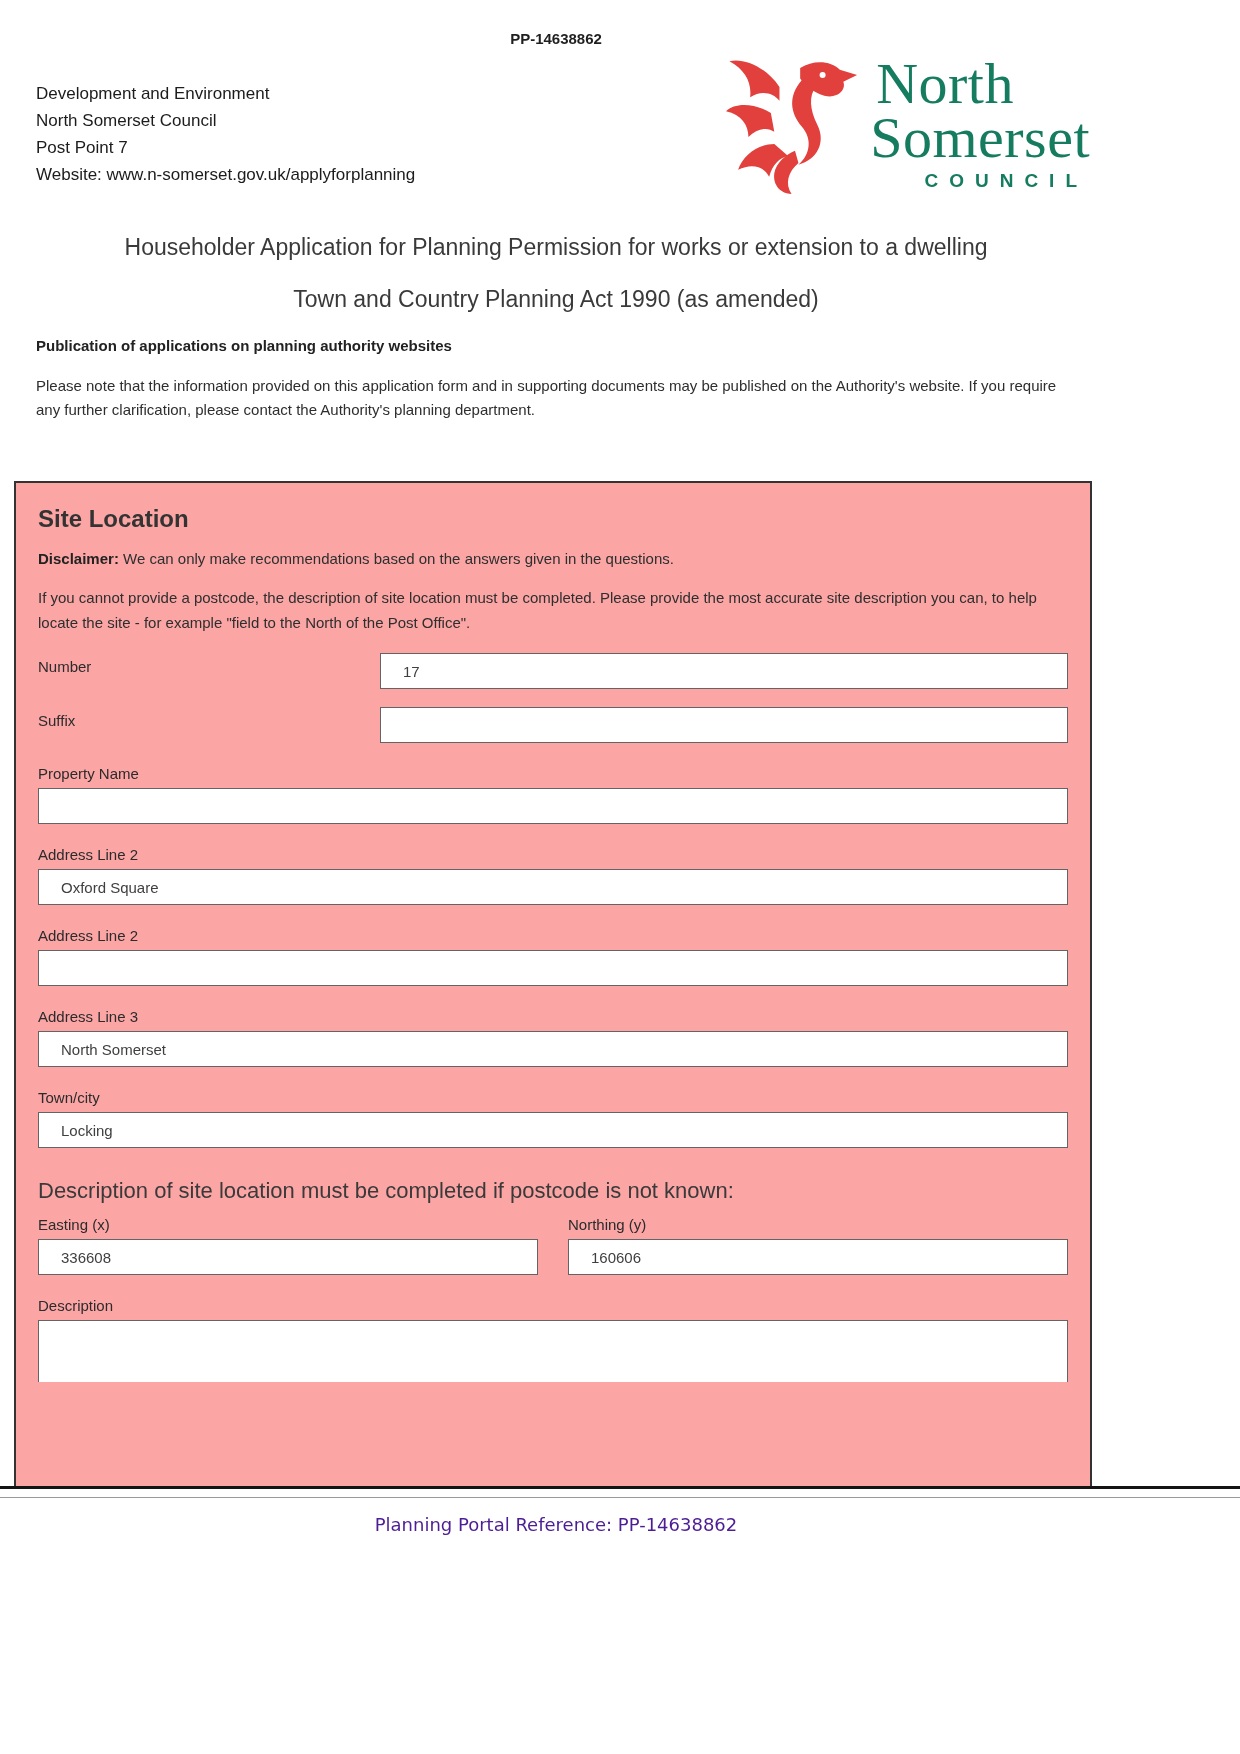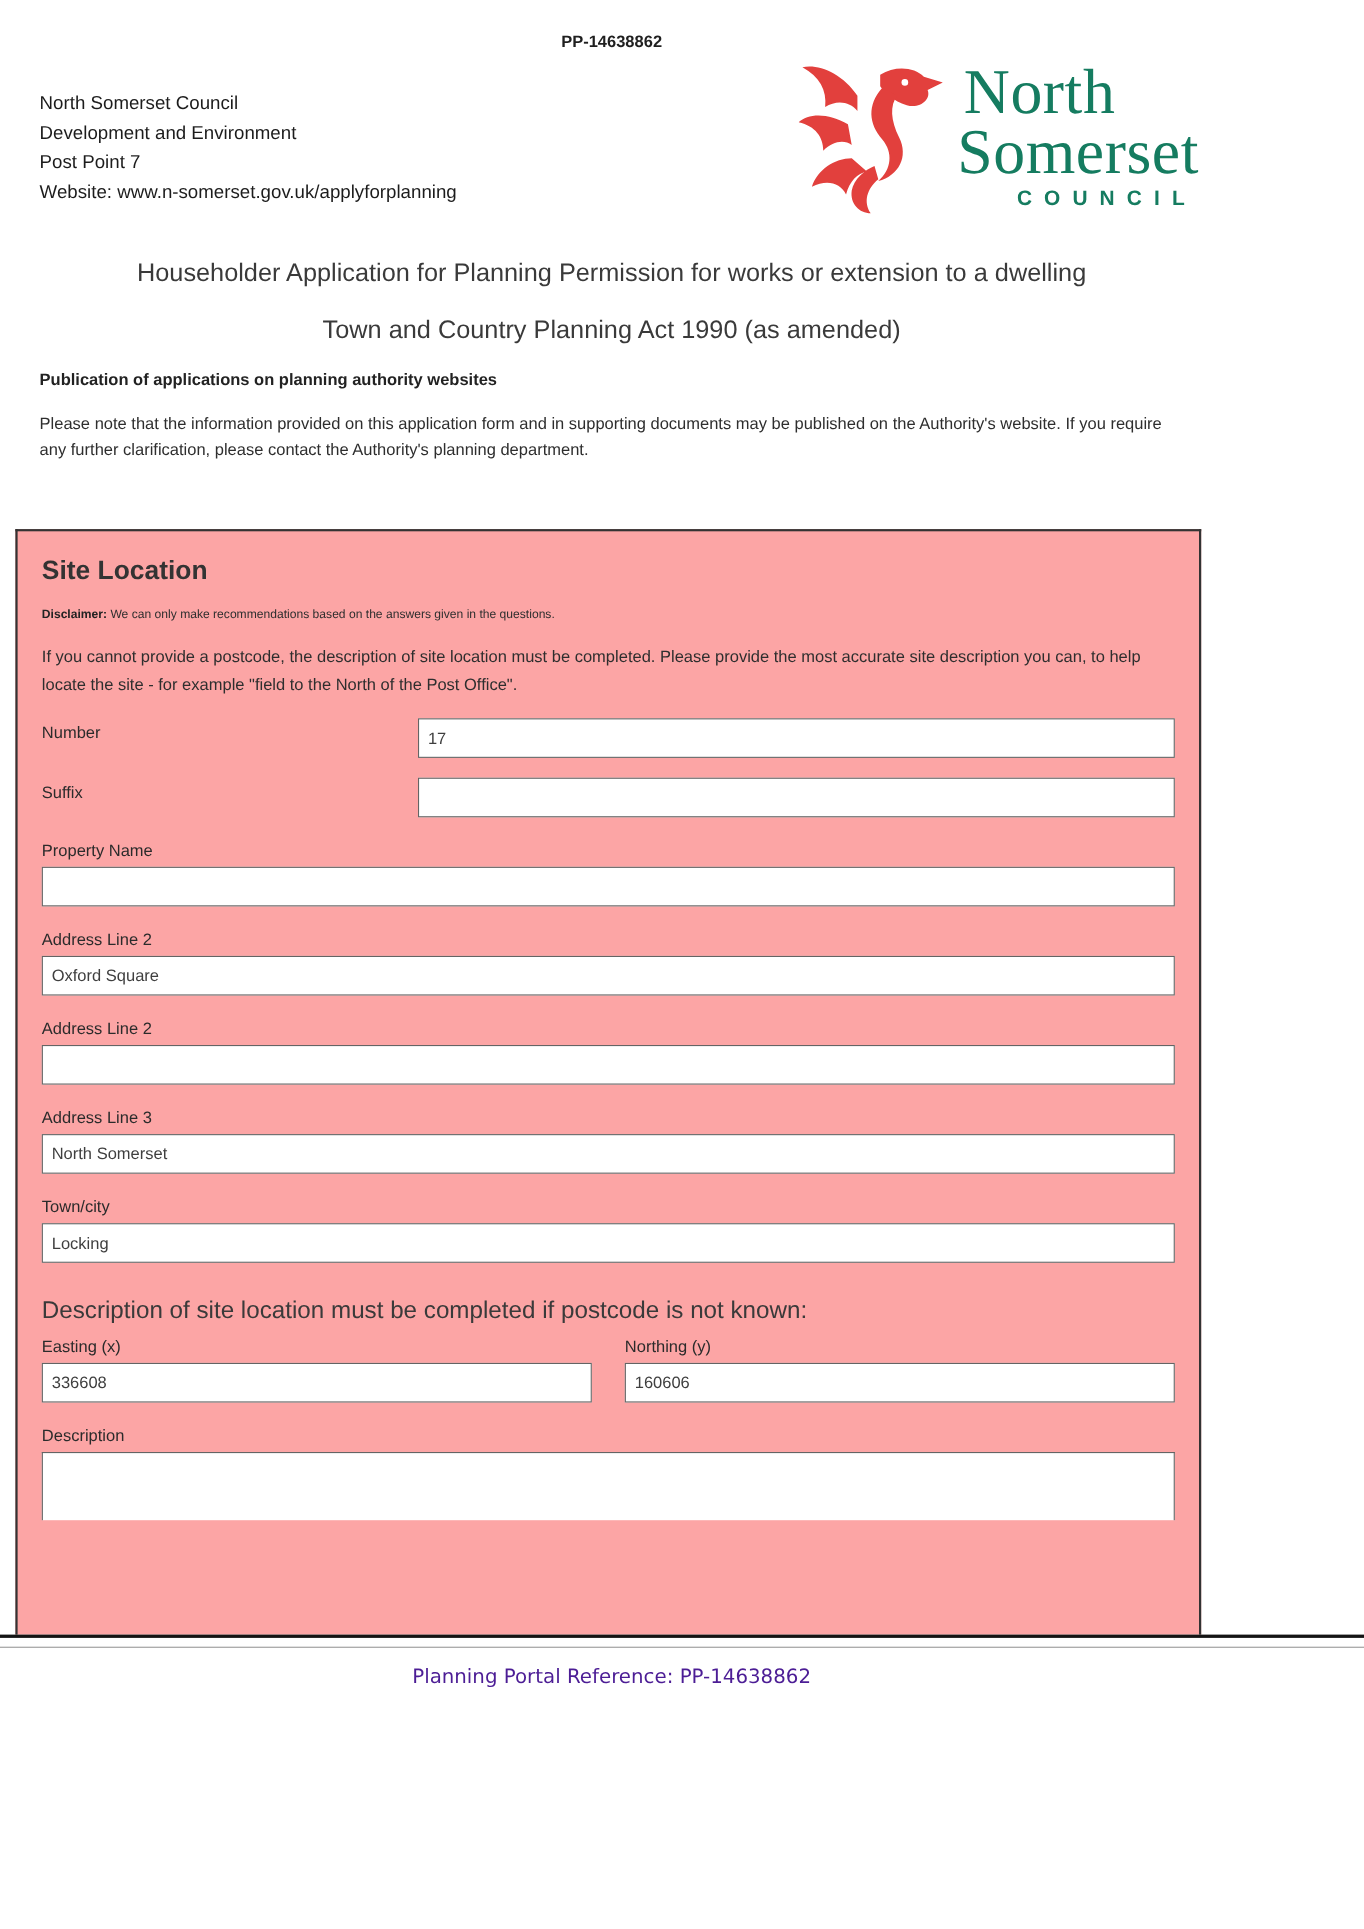--- a/index.html
+++ b/index.html
@@ -56,37 +56,37 @@
     position: absolute; top: 374px; left: 36px; width: 1030px;
     font-size: 15px; line-height: 24px; color: #2e2e2e;
   }
 
   .form-box {
     position: absolute; top: 481px; left: 14px; width: 1078px; height: 1005px;
     border: 2px solid #333; border-bottom: none;
     padding: 14px 22px 0 22px; overflow: hidden; background: #fca5a5;
   }
   .box-heading { font-size: 24px; font-weight: bold; color: #333; margin-top: 8px; }
-  .disclaimer { margin-top: 16px; font-size: 11px; line-height: 20px; }
+  .disclaimer { margin-top: 16px; font-size: 15px; line-height: 20px; }
   .disclaimer strong { color: #222; }
   .intro { margin-top: 16px; font-size: 15px; line-height: 25px; width: 1022px; }
 
   .row-inline { display: flex; align-items: flex-start; margin-top: 18px; }
   .row-inline:first-of-type { margin-top: 18px; }
   .row-inline > label { width: 342px; font-size: 15px; color: #2b2b2b; padding-top: 5px; }
   .row-inline > input { flex: 1; }
 
   .field-stacked { display: block; }
   .field-stacked > label { display: block; margin-top: 22px; font-size: 15px; color: #2b2b2b; }
   .field-stacked > input, .field-stacked > textarea { display: block; margin-top: 6px; width: 100%; }
 
   input[type="text"], textarea {
     height: 36px; border: 1px solid #646464; background: #fff;
     font-family: "Liberation Sans", sans-serif; font-size: 15px; color: #3f3f3f;
-    padding: 0 8px; border-radius: 0; outline: none;
+    padding: 0 22px; border-radius: 0; outline: none;
   }
   textarea {
     height: 62px; border-bottom: none; resize: none; padding-top: 8px;
   }
 
   .desc-heading { margin-top: 30px; font-size: 22px; font-weight: normal; color: #3a3a3a; }
 
   .coords-row { display: flex; gap: 30px; margin-top: 12px; }
   .coords-col { flex: 1; }
   .coords-col > label { display: block; font-size: 15px; color: #2b2b2b; }
@@ -102,22 +102,22 @@
 </style>
 </head>
 <body>
 
 <div class="page">
 
   <div class="top-ref">PP-14638862</div>
 
   <div class="header-row">
     <div class="address-block">
+      <div>Development and Environment</div>
       <div>North Somerset Council</div>
-      <div>Development and Environment</div>
       <div>Post Point 7</div>
       <div>Website: www.n-somerset.gov.uk/applyforplanning</div>
     </div>
 
     <div class="logo">
       <span>
         <svg viewBox="0 0 160 170" width="138" height="150" aria-hidden="true">
           <g fill="#e2403d">
             <path d="M62 34 C46 10 20 0 4 4 C22 14 30 28 28 46 C40 38 54 40 62 50 Z"></path>
             <path d="M52 64 C32 52 10 52 0 62 C18 66 26 78 26 92 C36 82 48 80 56 86 Z"></path>

